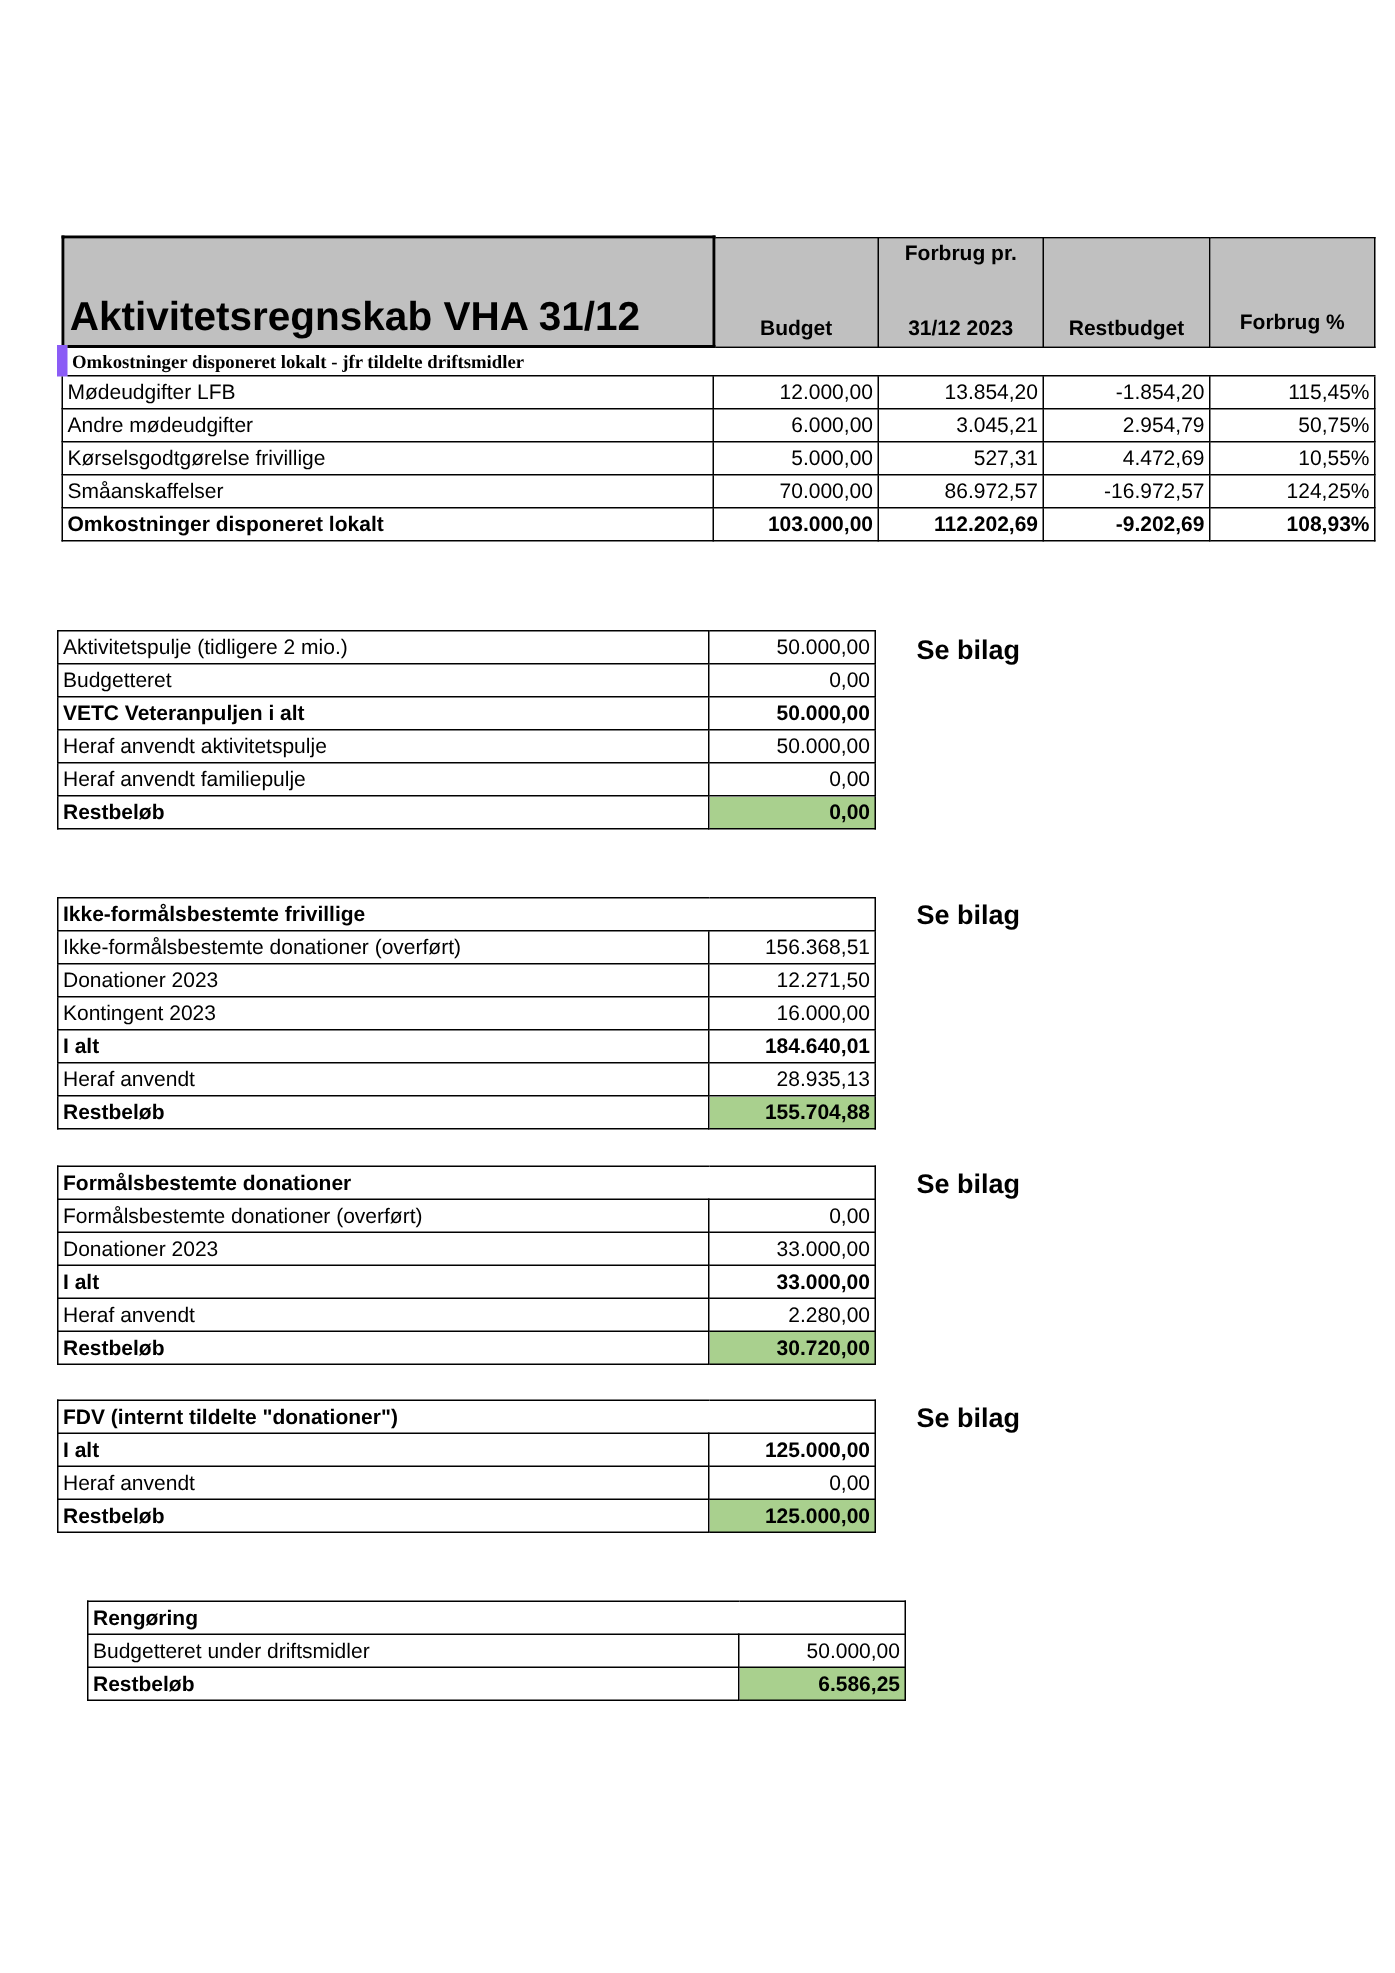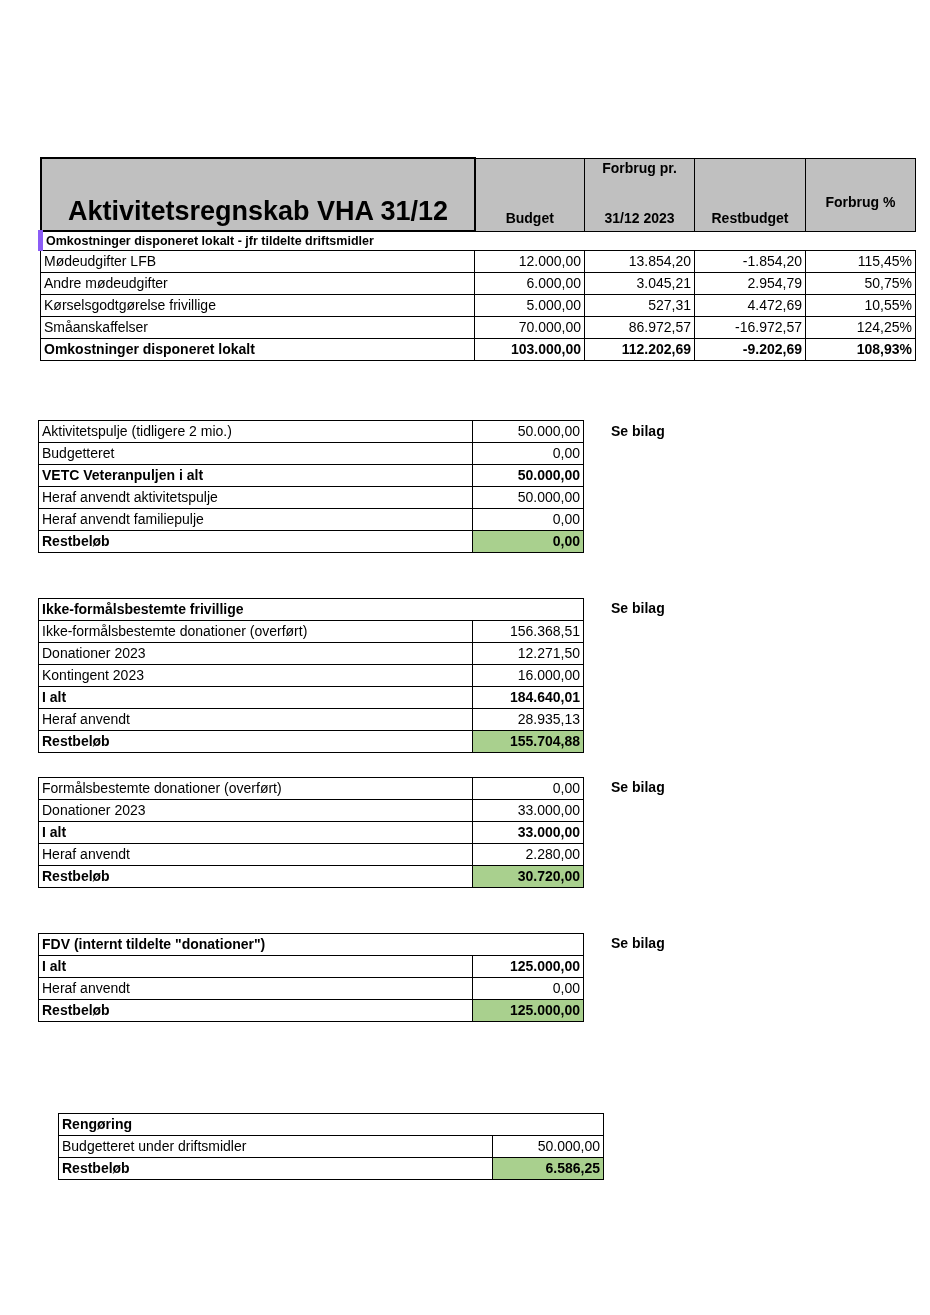--- a/index.html
+++ b/index.html
@@ -1,31 +1,31 @@
 <!DOCTYPE html>
 <html><head>
 <meta charset="utf-8">
 <style>
   html, body { margin: 0; padding: 0; background: #ffffff; }
   body { width: 930px; height: 1315px; position: relative; font-family: "Liberation Sans", "DejaVu Sans", sans-serif; color: #000; }
   .sheet { position: absolute; left: 38px; top: 157px; }
   table { border-collapse: collapse; table-layout: fixed; }
   td { border: 1px solid #000; padding: 0 3px; height: 21px; font-size: 14px; white-space: nowrap; overflow: hidden; line-height: 21px; }
   .main td.hdr { background: #c0c0c0; vertical-align: bottom; padding-bottom: 4px; }
-  .main td.title { font-size: 27px; font-weight: bold; height: 57px; line-height: 30px; padding-left: 4px; border: 2px solid #000; text-align: center; }
+  .main td.title { font-size: 27px; font-weight: bold; height: 57px; line-height: 30px; padding-left: 4px; border: 2px solid #000; }
   .main td.colh { text-align: center; font-size: 14px; font-weight: bold; line-height: 18px; }
   .main td.colh.light { font-weight: bold; font-size: 14px; }
   .main td.sub { border-left: none; border-right: none; font-size: 12.5px; font-weight: bold; height: 18px; line-height: 18px; }
   .num { text-align: right; }
   .bold td { font-weight: bold; }
   .green { background: #a9d08e; }
   .block { position: absolute; left: 38px; }
   .block table td { height: 21px; }
   .block td.head { font-weight: bold; }
-  .sebilag { position: absolute; left: 611px; font-size: 14px; font-weight: bold; }
+  .sebilag { position: absolute; left: 611px; font-size: 18px; font-weight: bold; }
 </style>
 </head>
 <body>
 
 <div class="sheet">
   <table class="main" style="width:875px;">
     <colgroup>
       <col style="width:434px">
         <col style="width:110px">
         <col style="width:110px">
@@ -34,24 +34,24 @@
     </colgroup>
     <tbody>
         <tr>
       <td class="hdr title">Aktivitetsregnskab VHA 31/12</td>
       <td class="hdr colh light">Budget</td>
       <td class="hdr colh">
         <div style="margin-bottom:32px;">Forbrug pr.</div>
         <div>31/12 2023</div>
       </td>
       <td class="hdr colh">Restbudget</td>
-      <td class="hdr colh light" style="padding-bottom:20px;">Forbrug %</td>
-    </tr>
-    <tr>
-      <td class="sub" colspan="5" style="border-left:5px solid #8b5cf6;">Omkostninger disponeret lokalt - jfr tildelte driftsmidler</td>
+      <td class="hdr colh light" style="padding-bottom:8px;">Forbrug %</td>
+    </tr>
+    <tr>
+      <td class="sub" colspan="5" style="border-left:7px solid #8b5cf6;font-family:Liberation Serif, serif;">Omkostninger disponeret lokalt - jfr tildelte driftsmidler</td>
     </tr>
     <tr>
       <td>Mødeudgifter LFB</td>
       <td class="num">12.000,00</td>
       <td class="num">13.854,20</td>
       <td class="num">-1.854,20</td>
       <td class="num">115,45%</td>
     </tr>
     <tr>
       <td>Andre mødeudgifter</td>
@@ -160,20 +160,23 @@
 </div>
 <div class="sebilag" style="top:600px;">Se bilag</div>
 
 <div class="block" style="top:777px;">
   <table style="width:545px;">
     <colgroup>
         <col style="width:434px">
         <col style="width:111px">
       </colgroup>
     <tbody>
+        <tr>
+          <td class="head" colspan="2">Formålsbestemte donationer</td>
+        </tr>
     <tr>
           <td>Formålsbestemte donationer (overført)</td>
           <td class="num">0,00</td>
         </tr>
     <tr>
           <td>Donationer 2023</td>
           <td class="num">33.000,00</td>
         </tr>
     <tr class="bold">
           <td>I alt</td>
@@ -212,21 +215,21 @@
         </tr>
     <tr class="bold">
           <td>Restbeløb</td>
           <td class="num green">125.000,00</td>
         </tr>
   </tbody>
     </table>
 </div>
 <div class="sebilag" style="top:935px;">Se bilag</div>
 
-<div class="block" style="top:1113px;padding-left:20px;">
+<div class="block" style="top:1067px;padding-left:20px;">
   <table style="width:545px;">
     <colgroup>
         <col style="width:434px">
         <col style="width:111px">
       </colgroup>
     <tbody>
         <tr>
           <td class="head" colspan="2">Rengøring</td>
         </tr>
     <tr>

